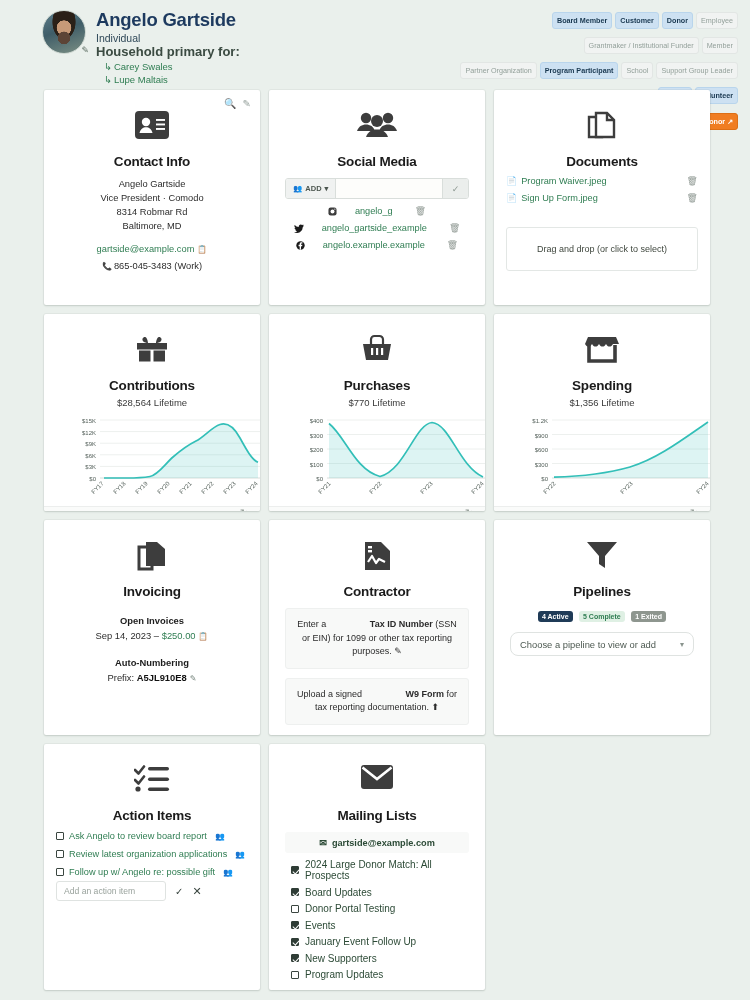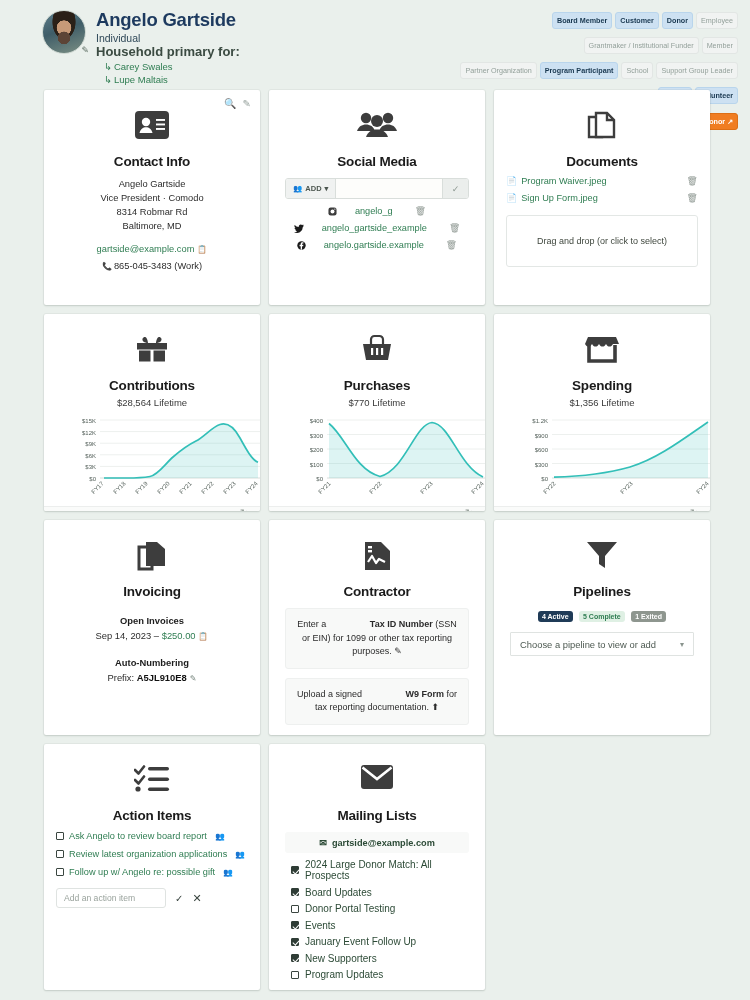--- a/index.html
+++ b/index.html
@@ -122,21 +122,21 @@
 
   
   .doc-row {
     display: flex; align-items: center; margin-top: 7px;
     font-size: 9.2px; color: #2f7d52;
   }
   .doc-row .dname { flex: 1; }
   .doc-row .dic { color: #2f7d52; margin-right: 4px; font-size: 9px; }
   .doc-row .tr { color: #8a948e; font-size: 9px; }
   .dropzone {
-    margin-top: 12px; height: 52px; border: 1px solid #e3e7e5;
+    margin-top: 24px; height: 44px; border: 1px solid #e3e7e5;
     border-radius: 3px; display: flex; align-items: center;
     justify-content: center; font-size: 9px; color: #40483f;
   }
 
   
   .chart-wrap { padding: 0 6px; margin-top: 6px; position: relative; height: 92px; }
   .chart-svg { display: block; }
   .ytick { font-size: 6px; fill: #54605a; }
   .xtick { font-size: 6px; fill: #54605a; }
   .gridline { stroke: #edf0ee; stroke-width: 1; }
@@ -166,34 +166,34 @@
   }
 
   
   .pipe-badges { text-align: center; margin-top: 6px; }
   .pb { display: inline-block; font-size: 7px; padding: 2px 4px; border-radius: 3px; margin: 0 1px; font-weight: bold;}
   .pb.active { background: #1f3b57; color: #fff; }
   .pb.complete { background: #dff0e4; color: #2f7d52; }
   .pb.exited { background: #8e968f; color: #fff; }
   .pipe-select {
     margin: 9px 4px 0; height: 24px; border: 1px solid #dfe3e1;
-    border-radius: 1px; display: flex; align-items: center;
+    border-radius: 8px; display: flex; align-items: center;
     padding: 0 9px; font-size: 9.4px; color: #4e5a52; background:#fff;
     justify-content: space-between;
   }
   .pipe-select .cv { color: #8a948e; font-size: 8px; }
 
   
   .ai-row {
     display: flex; align-items: center; gap: 5px; margin-top: 8px;
     font-size: 9.2px; color: #2f7d52;
   }
   .ai-row .ghost { color: #c6cdc8; font-size: 8px; margin-left: 3px; }
   .ai-add {
-    display: flex; align-items: center; gap: 9px; margin-top: 11px;
+    display: flex; align-items: center; gap: 9px; margin-top: 4px;
   }
   .ai-input {
     width: 110px; height: 20px; border: 1px solid #dfe3e1; border-radius: 3px;
     font-size: 8.6px; color: #9aa39d; display: flex; align-items: center;
     padding: 0 7px; background: #fff;
   }
   .ai-add .tick { color: #3a4640; font-size: 10px; }
   .ai-add .ex { color: #3a4640; font-size: 11px; }
 
   
@@ -323,21 +323,21 @@
           <span>angelo_gartside_example</span>
           <span class="tr">🗑</span>
         </div>
         <div class="social-row">
           <span class="glyph">
             <svg width="9" height="9" viewBox="0 0 12 12">
                 <circle cx="6" cy="6" r="5.6" fill="#1b1b1b"></circle>
                 <path d="M6.7 11.5V6.9h1.5l.25-1.8H6.7v-1c0-.5.15-.85.9-.85h.95V1.6c-.16 0-.72-.07-1.36-.07-1.35 0-2.27.8-2.27 2.3v1.26H3.4v1.8h1.52v4.6z" fill="#fff"></path>
               </svg>
           </span>
-          <span>angelo.gartside.example</span>
+          <span>angelo.example.example</span>
           <span class="tr">🗑</span>
         </div>
       </div>
     </div>
 
     <div class="card r1">
       <div class="card-body">
         <div class="card-icon">
           <svg width="32" height="32" viewBox="0 0 32 32">
               <path d="M3 7h13v20H3z" fill="none" stroke="#3d3d3d" stroke-width="2.4"></path>

